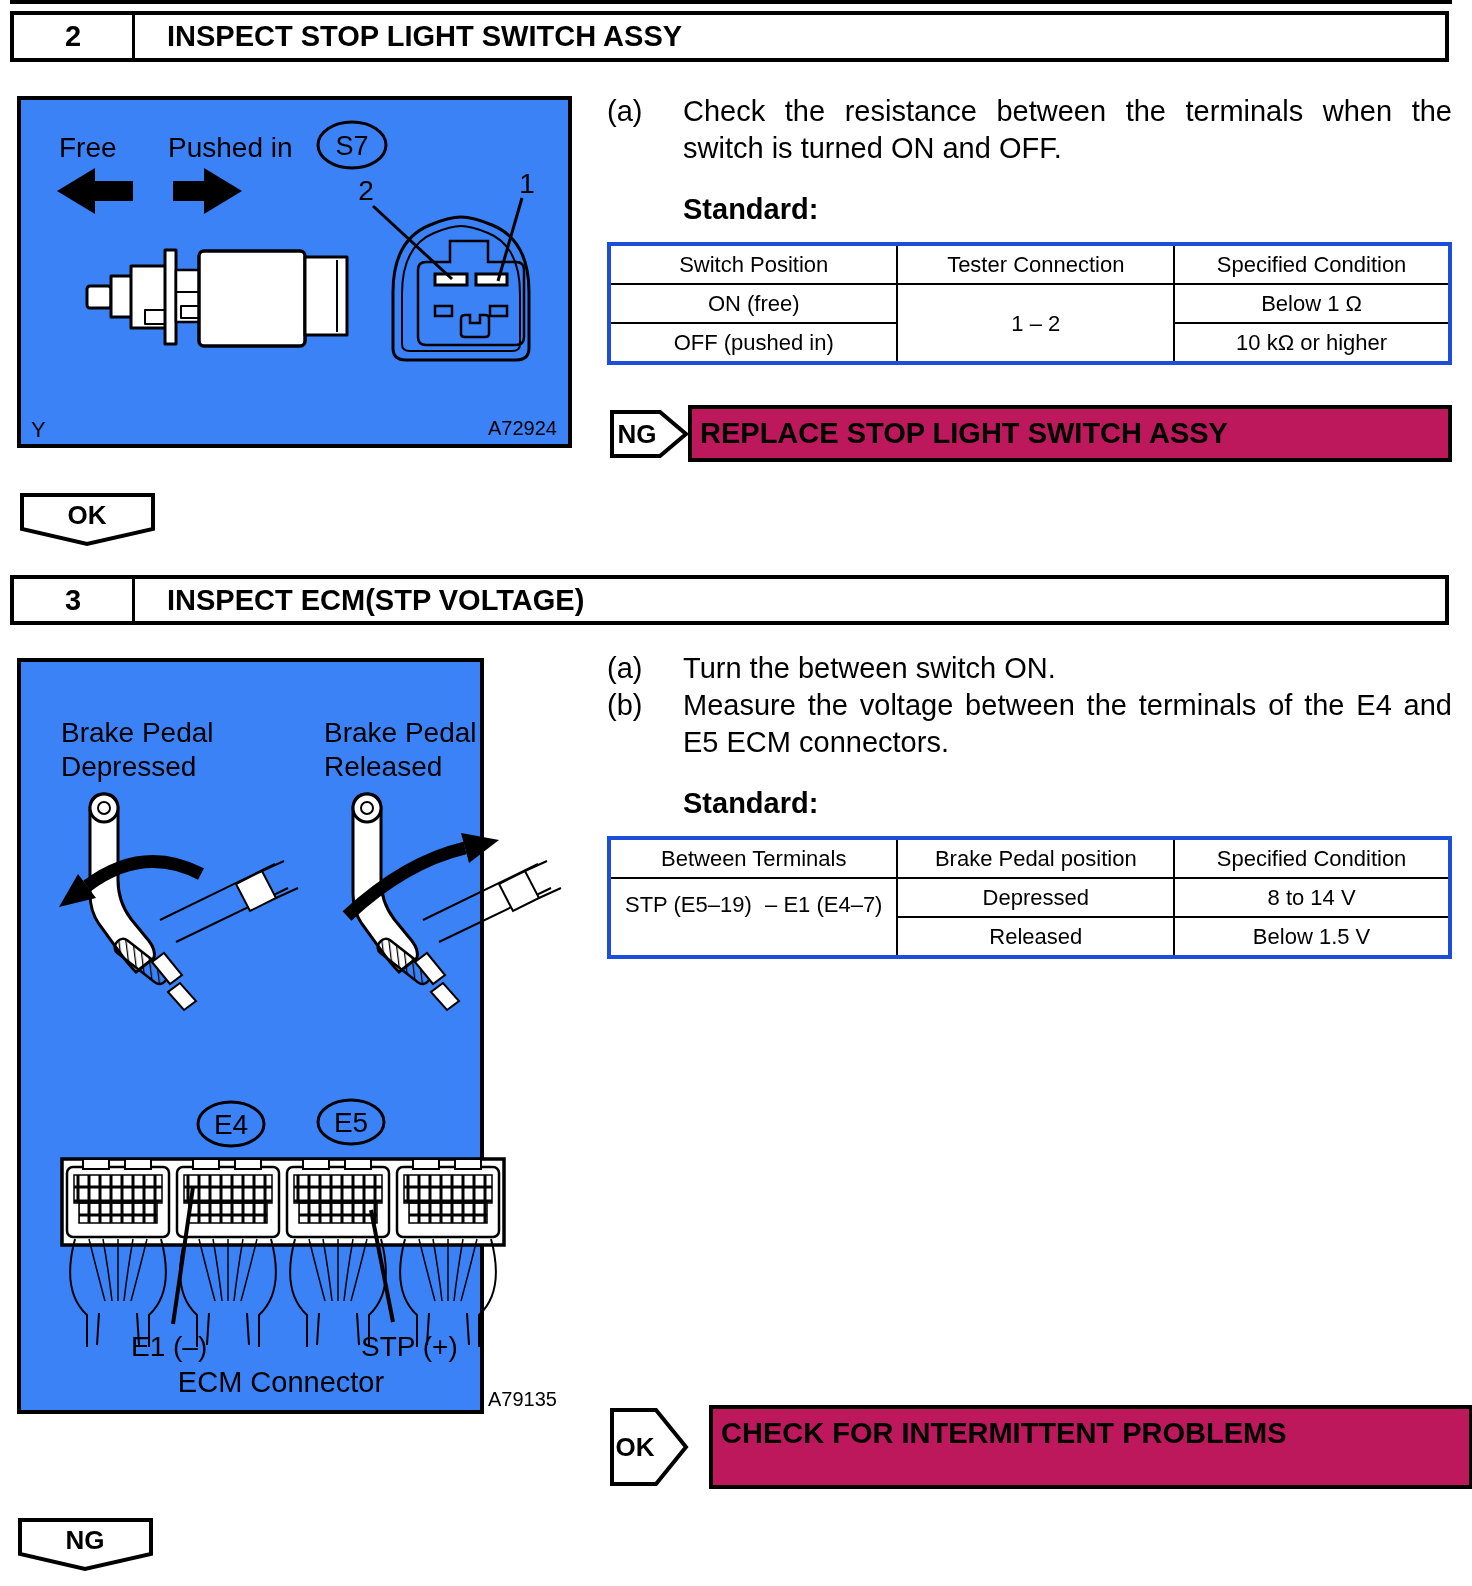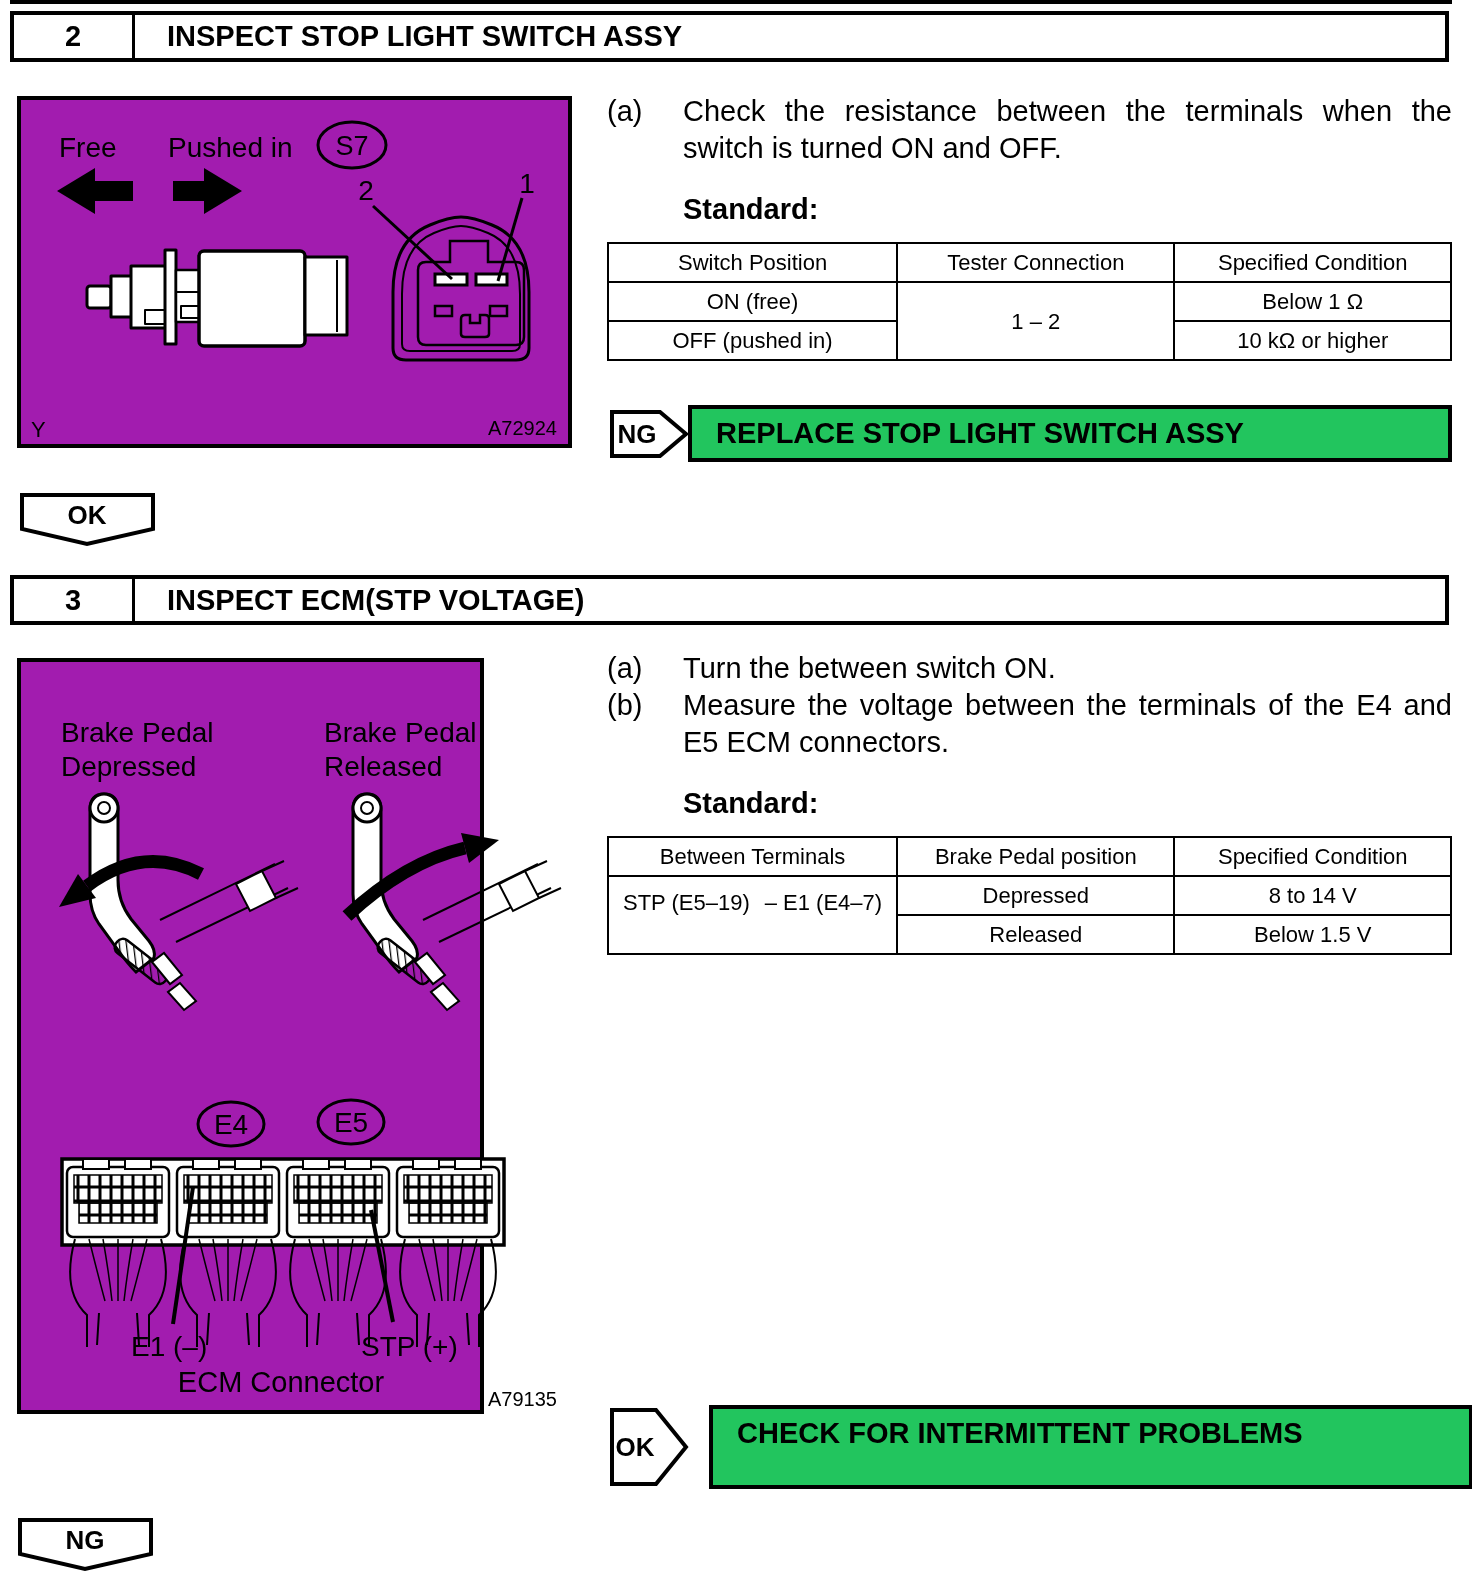--- a/index.html
+++ b/index.html
@@ -6,36 +6,36 @@
   .page {
     position:relative; width:1472px; height:1586px; background:#ffffff;
     font-family:"Liberation Sans", sans-serif; color:#000; overflow:hidden;
   }
   .abs { position:absolute; }
   .top-rule { background:#000; }
   .step-header { border:4px solid #000; display:flex; align-items:stretch; background:#fff; box-sizing:border-box; }
   .step-number { width:118px; flex:none; display:flex; align-items:center; justify-content:center;
                  font-weight:bold; font-size:29px; border-right:3px solid #000; }
   .step-title { flex:1; display:flex; align-items:center; padding-left:14px; font-weight:bold; font-size:29px; white-space:nowrap;margin-left:18px; }
-  .figure-box { border:4px solid #000; background:#a21caf; box-sizing:border-box; }
+  .figure-box { border:4px solid #000; background:#3b82f6; box-sizing:border-box; }
   .figure-box svg { display:block; }
   .right-col { font-size:29px; line-height:37px; }
   .step-row { display:flex; }
   .step-marker { width:76px; flex:none; }
   .step-text { flex:1; text-align:justify; }
   .standard { font-weight:bold; margin-left:76px; margin-top:24px; }
-  .spec-table { border-collapse:collapse; width:100%; margin-top:14px; border:2px solid #1d4ed8; }
+  .spec-table { border-collapse:collapse; width:100%; margin-top:14px; border:4px solid #1d4ed8; }
   .spec-table th, .spec-table td { border:2px solid #000; font-size:22px; font-weight:normal;
     text-align:center; height:35px; padding:0 6px; }
   .merged-terminals { height:70px; display:flex; flex-direction:row; justify-content:space-between;
     padding:4px 8px; box-sizing:border-box; }
   .mt-line1 { text-align:left; }
   .mt-line2 { text-align:center; }
   .action-box { border:4px solid #000; font-weight:bold; font-size:29px; display:flex;
-    align-items:center; padding-left:24px; box-sizing:border-box; background:#22c55e; }
+    align-items:center; padding-left:8px; box-sizing:border-box; background:#be185d; }
   .action-box.top-align { align-items:flex-start; padding-top:8px; }
   .flow-shape text { font-family:"Liberation Sans", sans-serif; }
   svg text { font-family:"Liberation Sans", sans-serif; }
 </style>
 </head>
 <body>
 
 <div class="page">
 
   <div class="abs top-rule" style="left:10px; top:0; width:1442px; height:4px;"></div>

